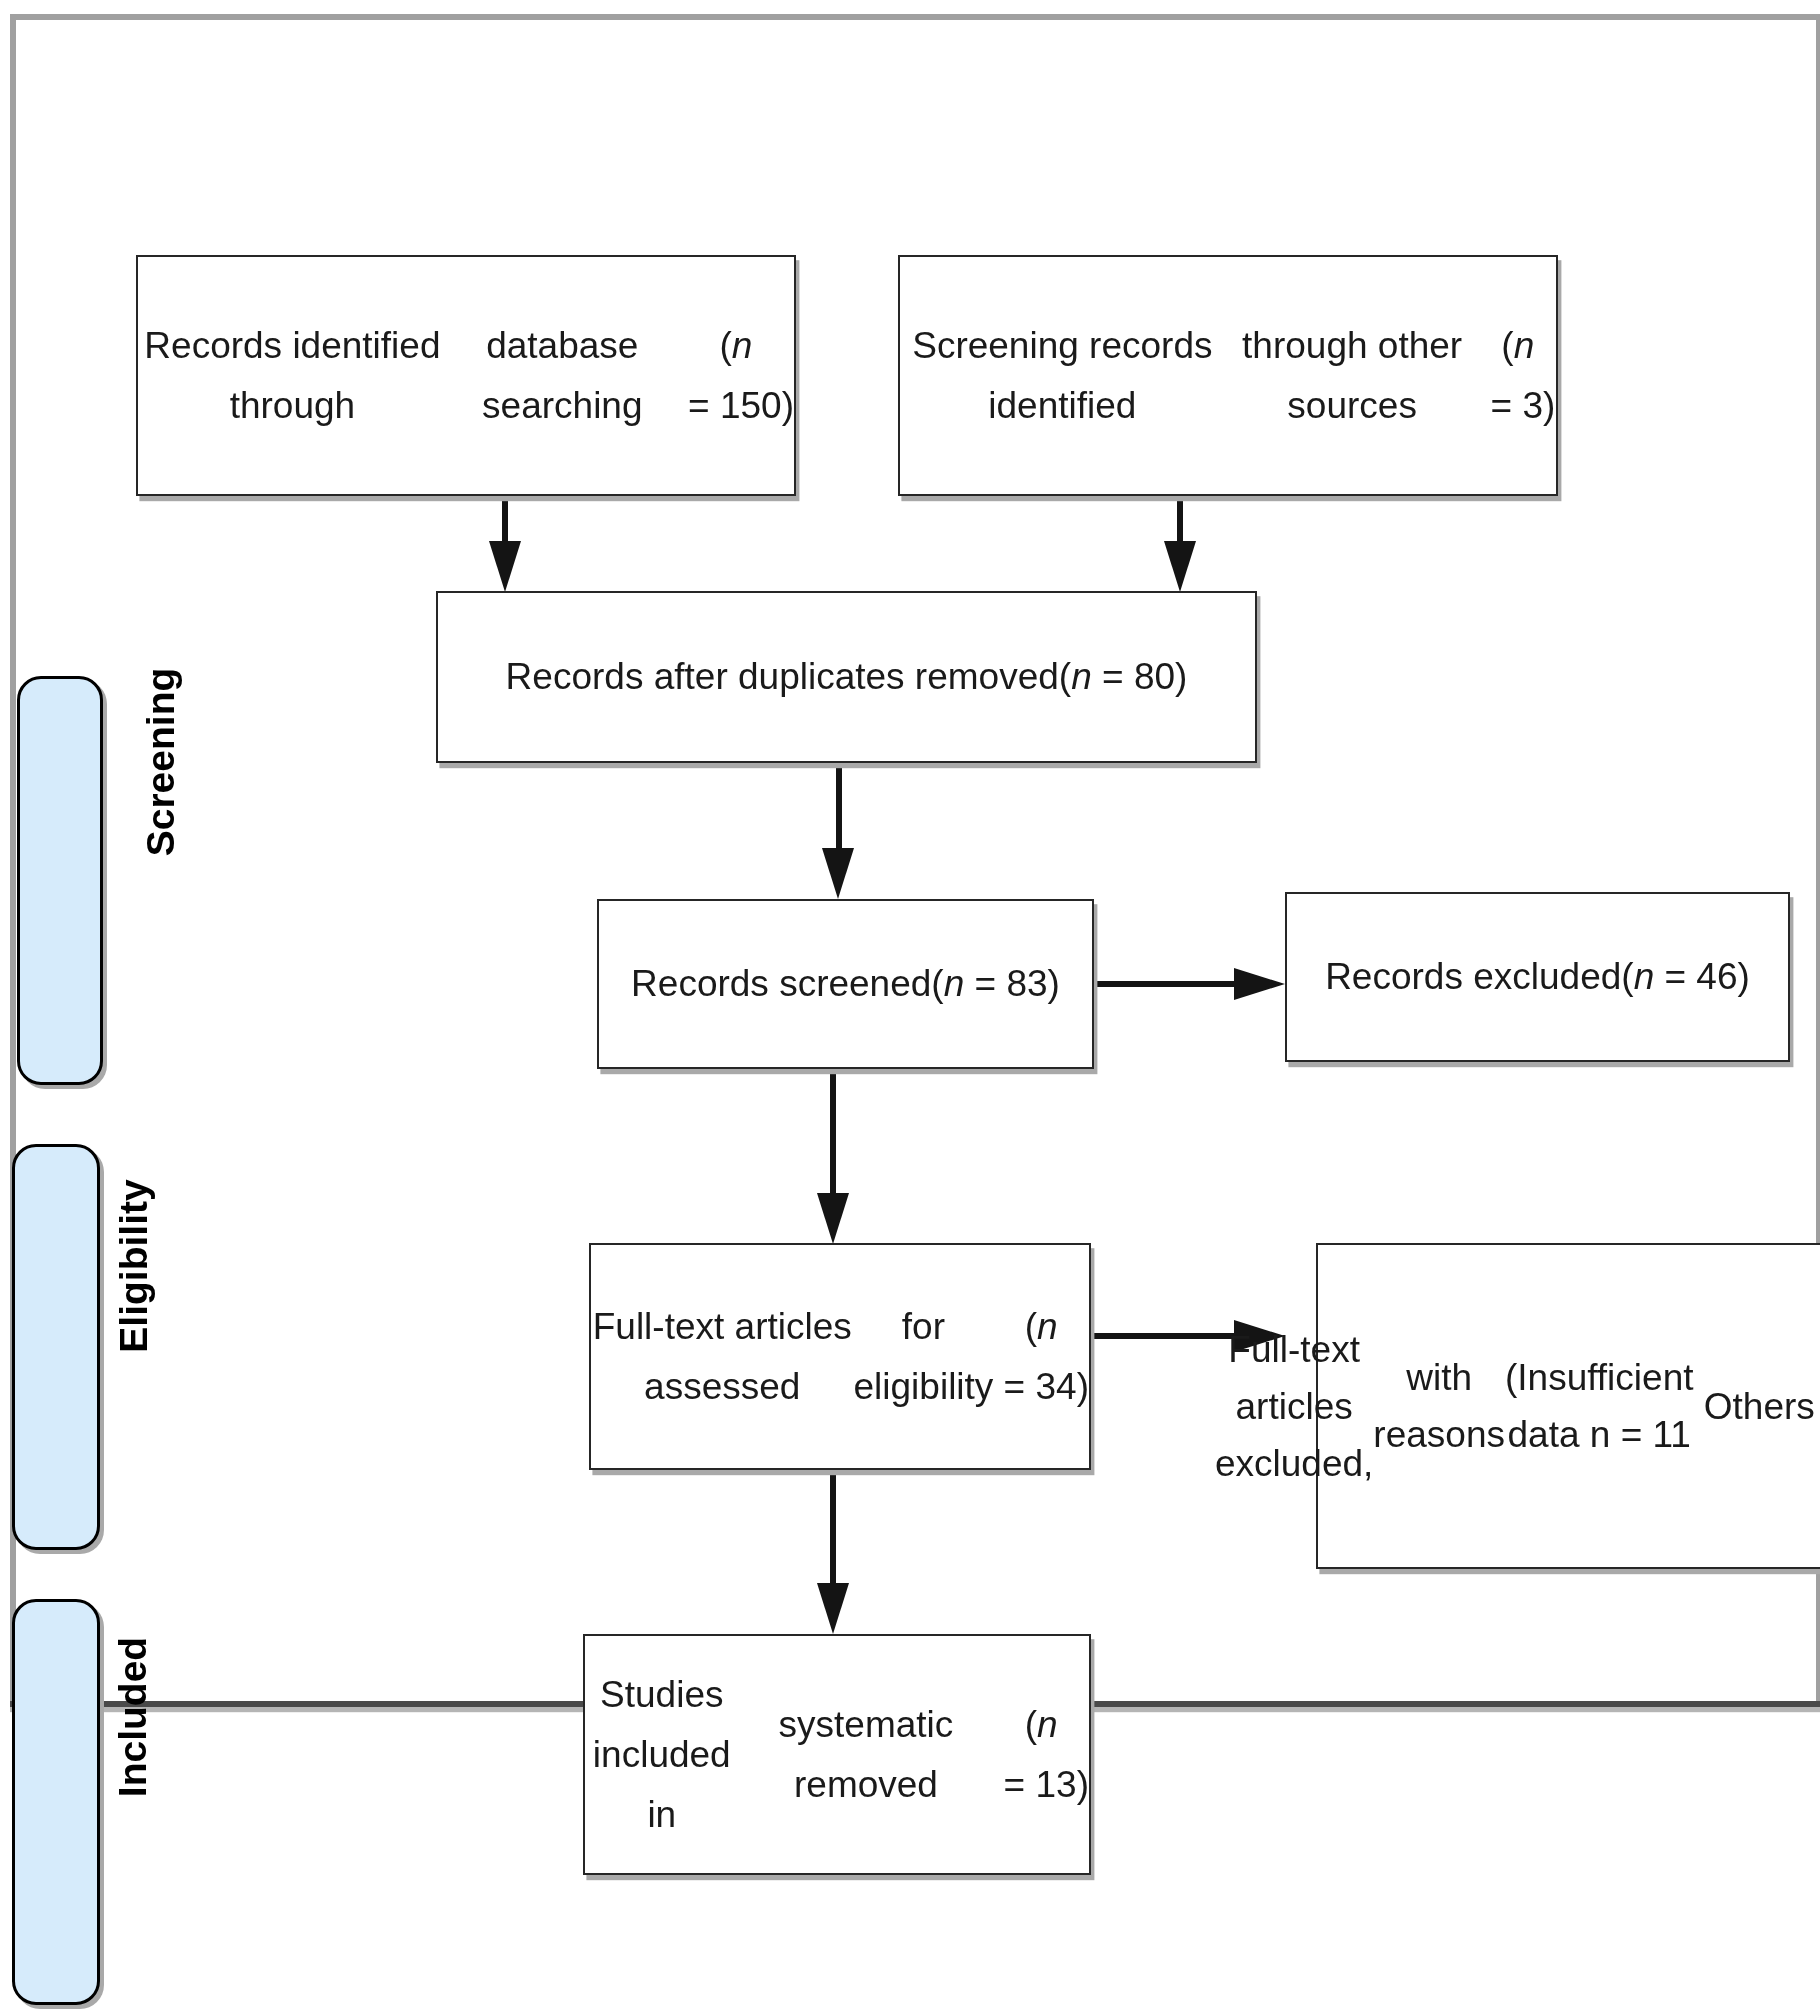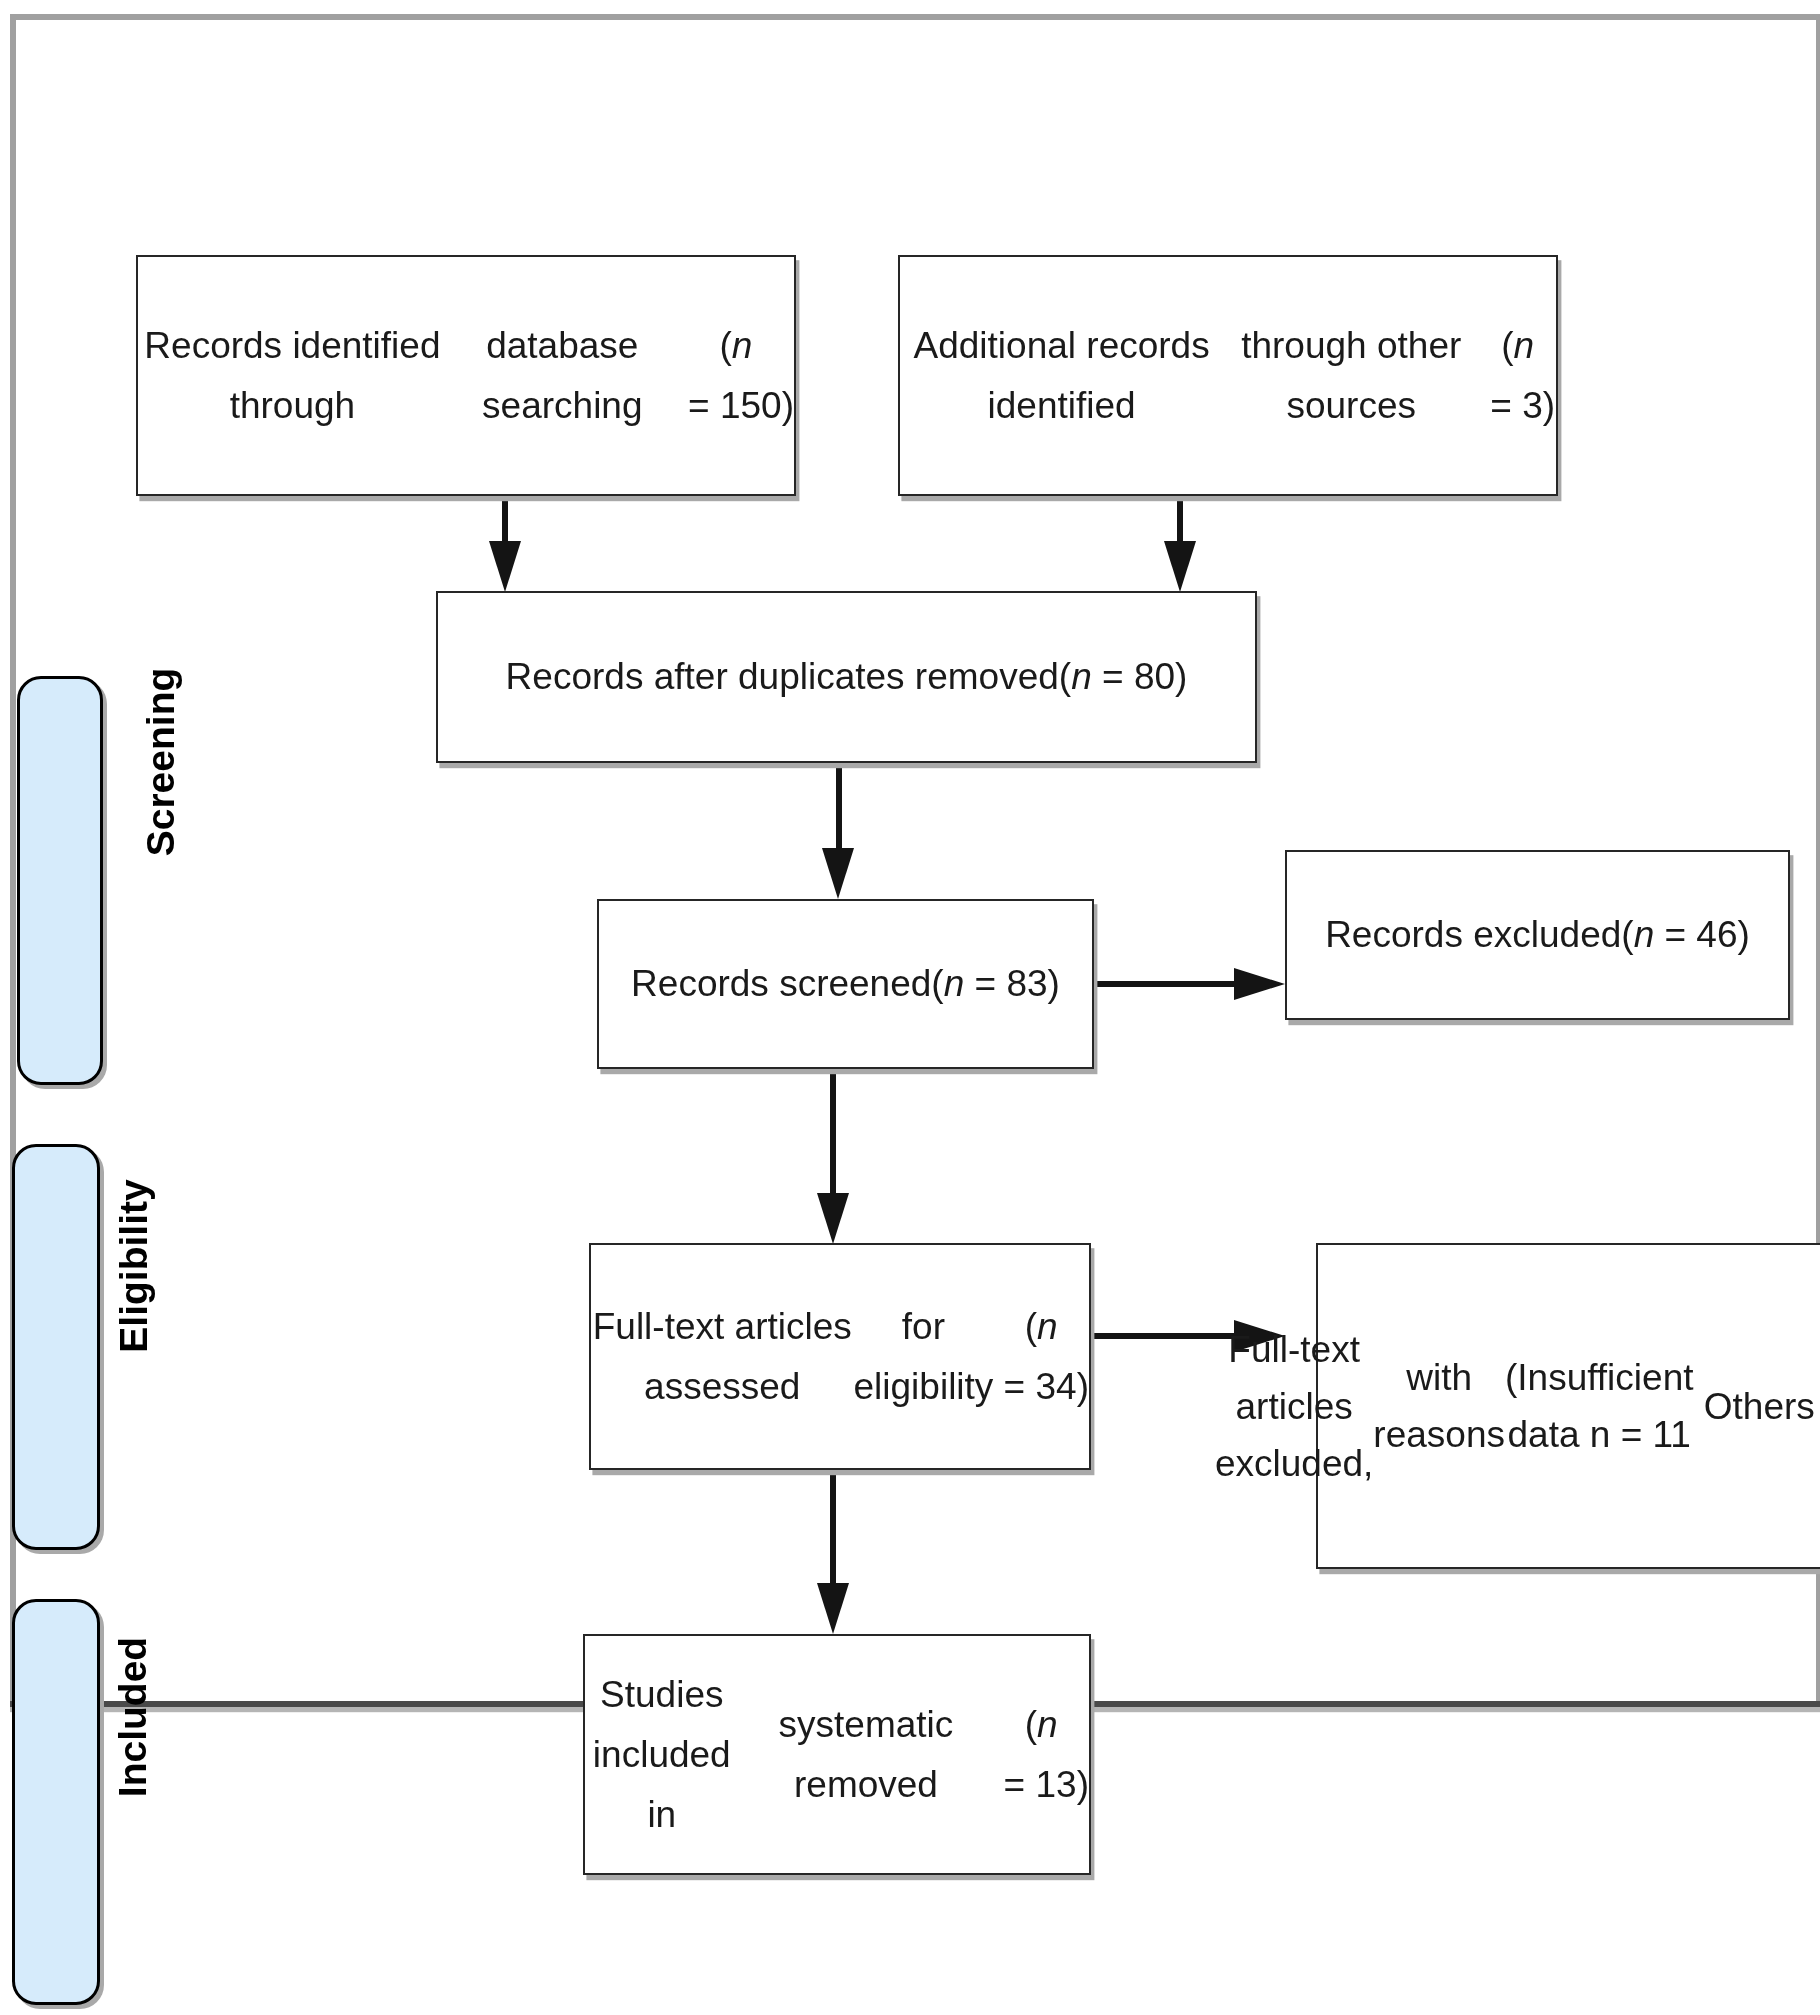--- a/index.html
+++ b/index.html
@@ -33,21 +33,21 @@
     box-shadow:3.4px 5.2px 0 var(--shadow);
     display:flex;flex-direction:row;justify-content:center;align-items:center;
     text-align:center;font-size:37px;line-height:60px;z-index:3;box-sizing:border-box;
   }
   .fbox i{font-style:italic;}
   .nline span{white-space:pre;}
   #box-identified{left:136px;top:255px;width:660px;height:241px;}
   #box-additional{left:898px;top:255px;width:660px;height:241px;}
   #box-dedup{left:436px;top:591px;width:821px;height:172px;}
   #box-screened{left:597px;top:899px;width:497px;height:170px;}
-  #box-excluded{left:1285px;top:850px;width:505px;height:170px;}
+  #box-excluded{left:1285px;top:892px;width:505px;height:170px;}
   #box-fulltext{left:589px;top:1243px;width:502px;height:227px;}
   #box-ft-excluded{left:1316px;top:1243px;width:514px;height:326px;line-height:57px;}
   #box-included-studies{left:583px;top:1634px;width:508px;height:241px;gap:40px;}
   
   .stage{
     position:absolute;background:var(--stage-fill);border:3.4px solid #000000;
     border-radius:24px;box-shadow:4px 4px 0 var(--shadow);z-index:3;box-sizing:border-box;
   }
   #stage-screening{left:17px;top:676px;width:86px;height:409px;}
   #stage-eligibility{left:11.5px;top:1144px;width:88px;height:406px;}
@@ -109,21 +109,21 @@
   <div class="vline" style="left:830px;top:1469px;height:115px;"></div>
   <div class="vhead" style="left:817px;top:1583px;"></div>
 
   <div class="fbox" id="box-identified">
     <span>Records identified through</span>
     <span>database searching</span>
     <span class="nline"><span>(</span><i>n</i><span> = 150)</span></span>
   </div>
 
   <div class="fbox" id="box-additional">
-    <span>Additional records identified</span>
+    <span>Screening records identified</span>
     <span>through other sources</span>
     <span class="nline"><span>(</span><i>n</i><span> = 3)</span></span>
   </div>
 
   <div class="fbox" id="box-dedup">
     <span>Records after duplicates removed</span>
     <span class="nline"><span>(</span><i>n</i><span> = 80)</span></span>
   </div>
 
   <div class="fbox" id="box-screened">

